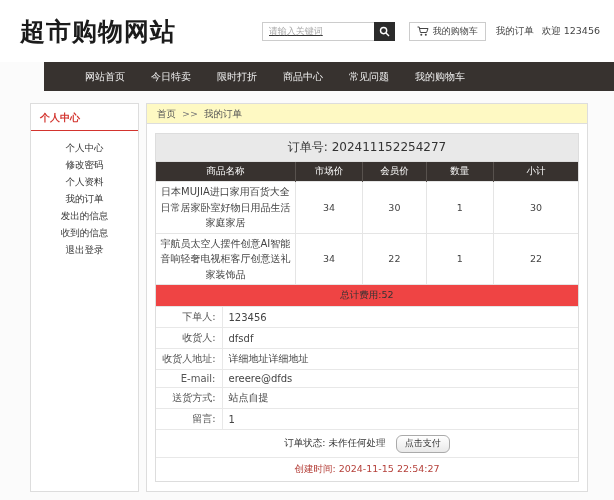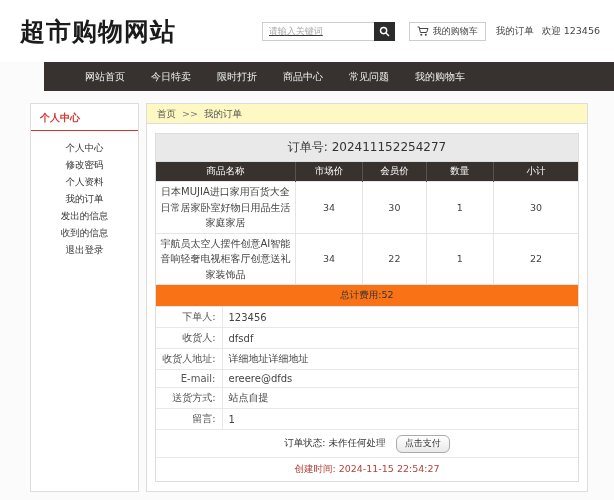--- a/index.html
+++ b/index.html
@@ -48,21 +48,21 @@
     border-bottom:1px solid #ddd; }
   table { width:100%; border-collapse:collapse; }
   .goods-table th { background:#38322f; color:#fff; font-weight:400; font-size:9.5px; padding:3px 2px;
     border-right:1px solid #58524e; }
   .goods-table th:last-child { border-right:none; }
   .goods-table td { border:1px solid #e5e5e5; border-left:none; font-size:9.5px; color:#444;
     text-align:center; padding:2px; }
   .goods-table td:last-child { border-right:none; }
   .goods-table td.name-cell { text-align:center; font-size:10px; line-height:1.55; padding:2px 4px;
     word-break:break-all; color:#444; }
-  .row-total { text-align:center; padding:4px 0; font-size:9.5px; color:#333; background:#f97316;
+  .row-total { text-align:center; padding:4px 0; font-size:9.5px; color:#333; background:#ef4444;
     border-bottom:1px solid #e5e5e5; }
   .info-table td { border-bottom:1px solid #e8e8e8; font-size:10px; padding:3px 6px; color:#444; }
   .info-table .lbl { width:66px; text-align:right; border-right:1px solid #e8e8e8; color:#555; white-space:nowrap; }
   .row-status { text-align:center; padding:5px 0 4px; font-size:9.5px; color:#333;
     border-bottom:1px solid #e8e8e8; }
   .pay-btn { margin-left:7px; font-size:9px; padding:1px 8px 2px; border:1px solid #aaa; border-radius:6px;
     background:linear-gradient(#ffffff,#e9e9e9); color:#333; cursor:pointer;
     font-family:"DejaVu Sans","Liberation Sans",sans-serif; }
   .row-created { text-align:center; padding:5px 0; font-size:9.5px; color:#b5403a; }
   

